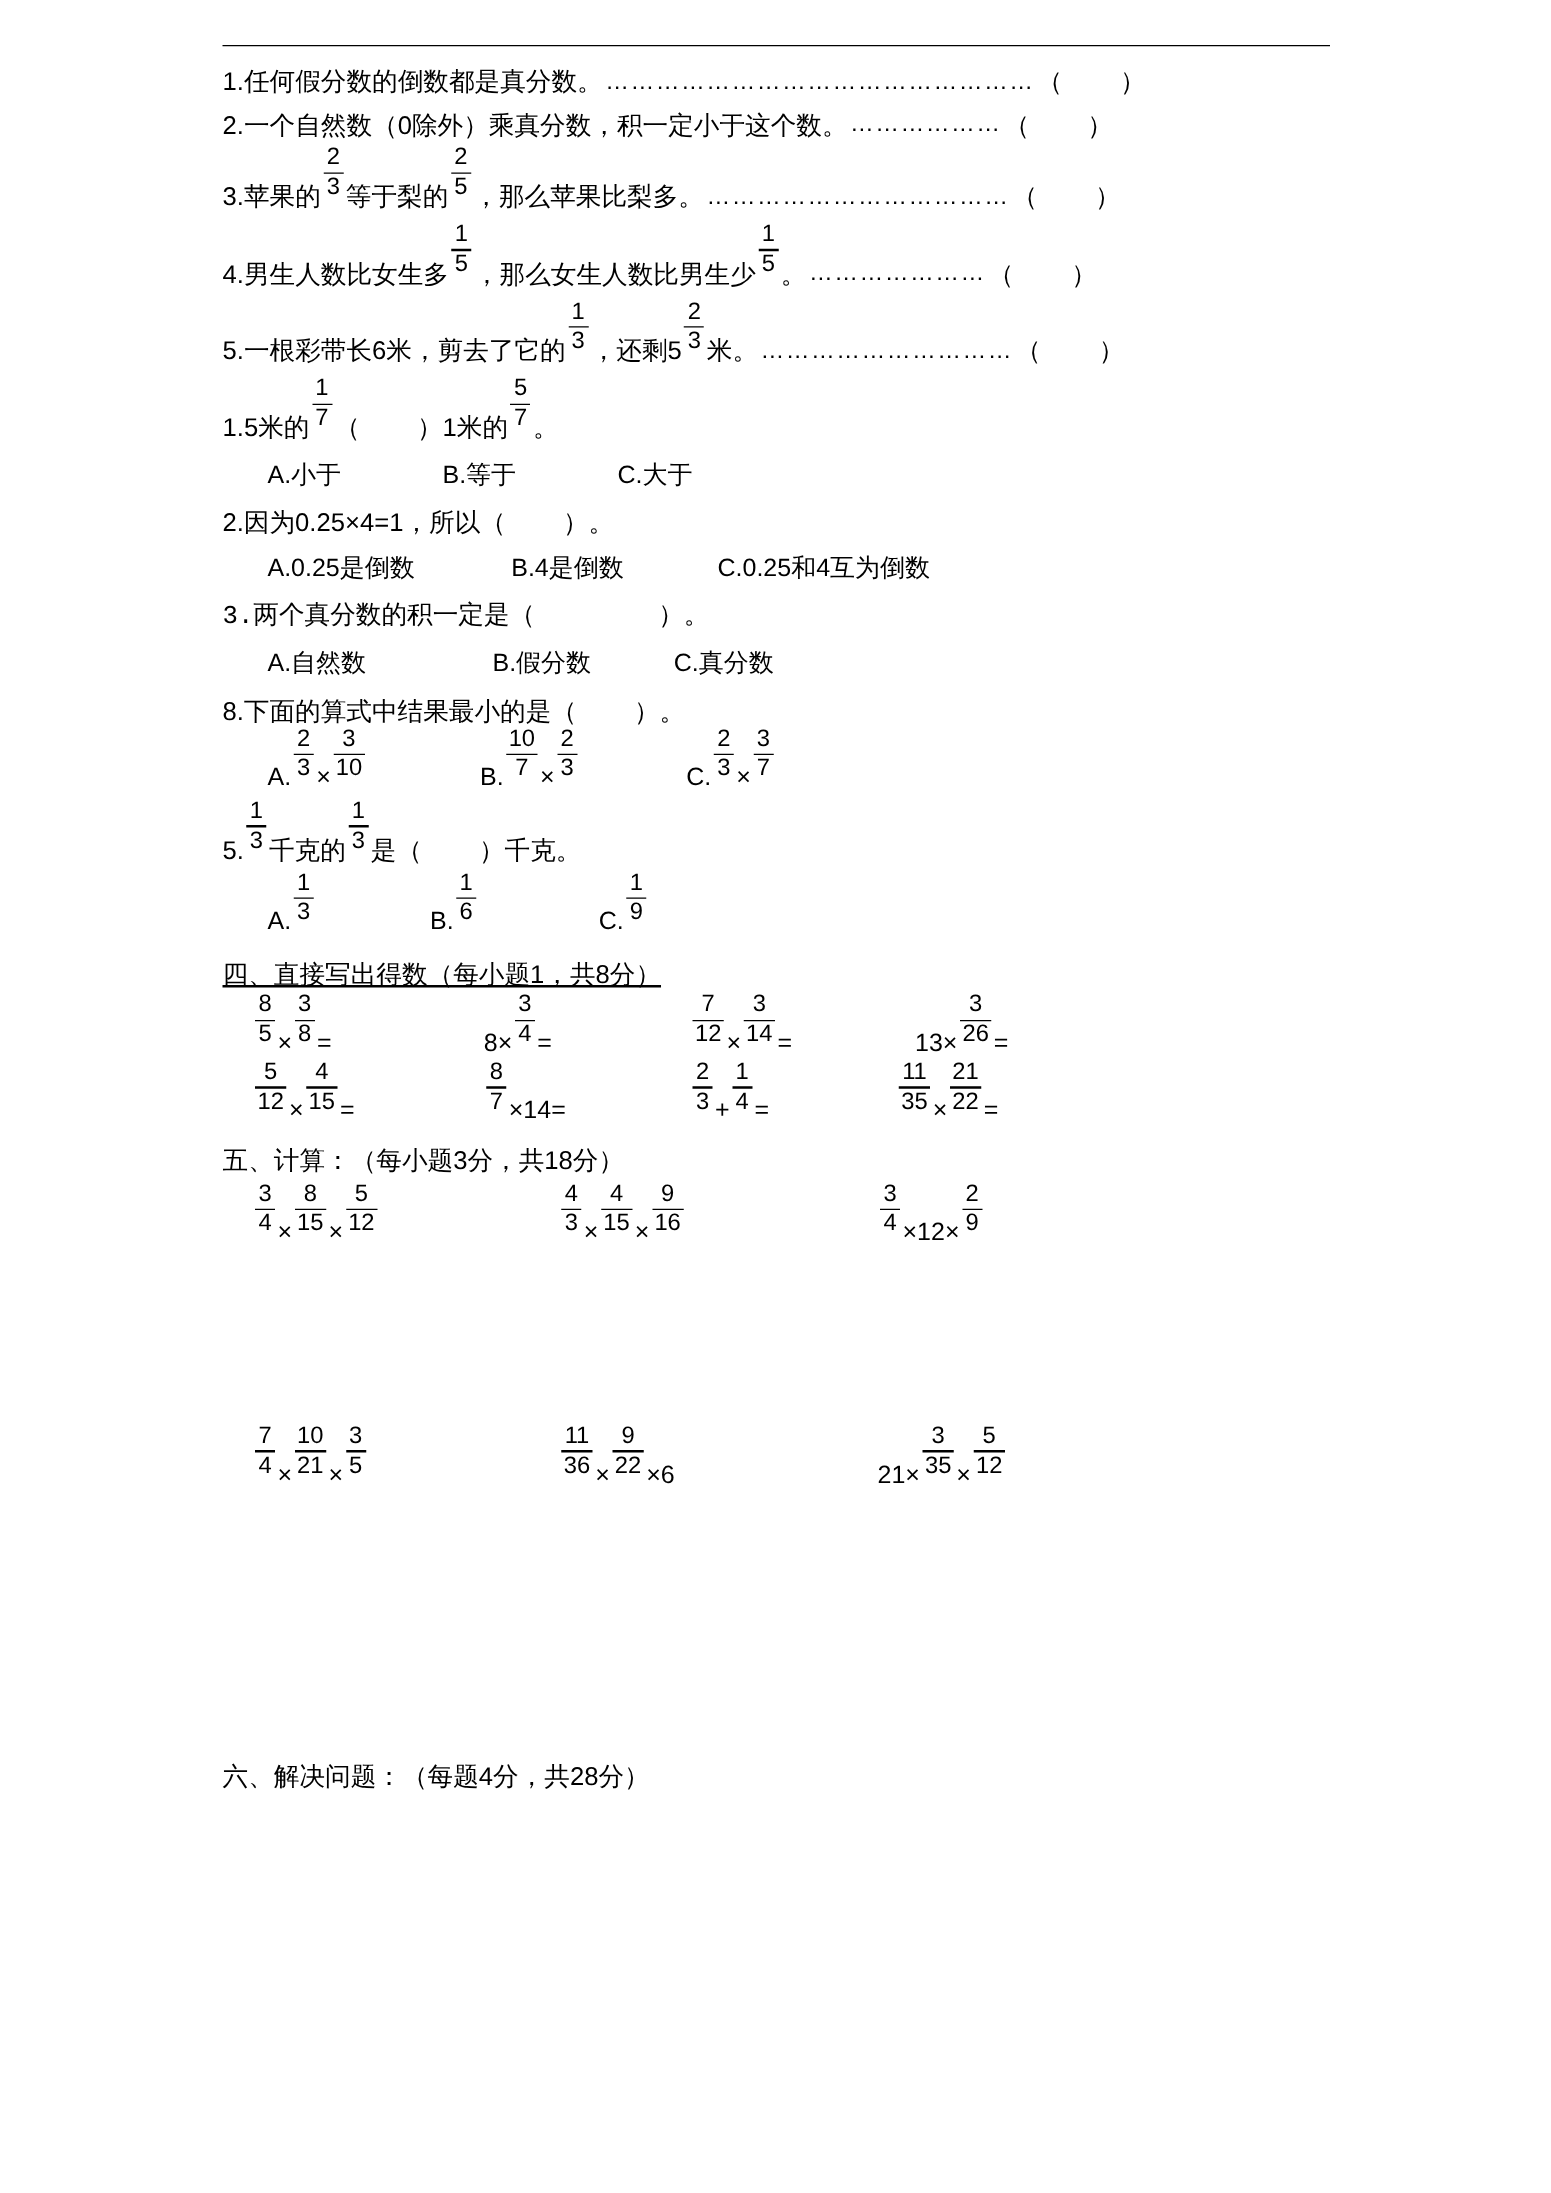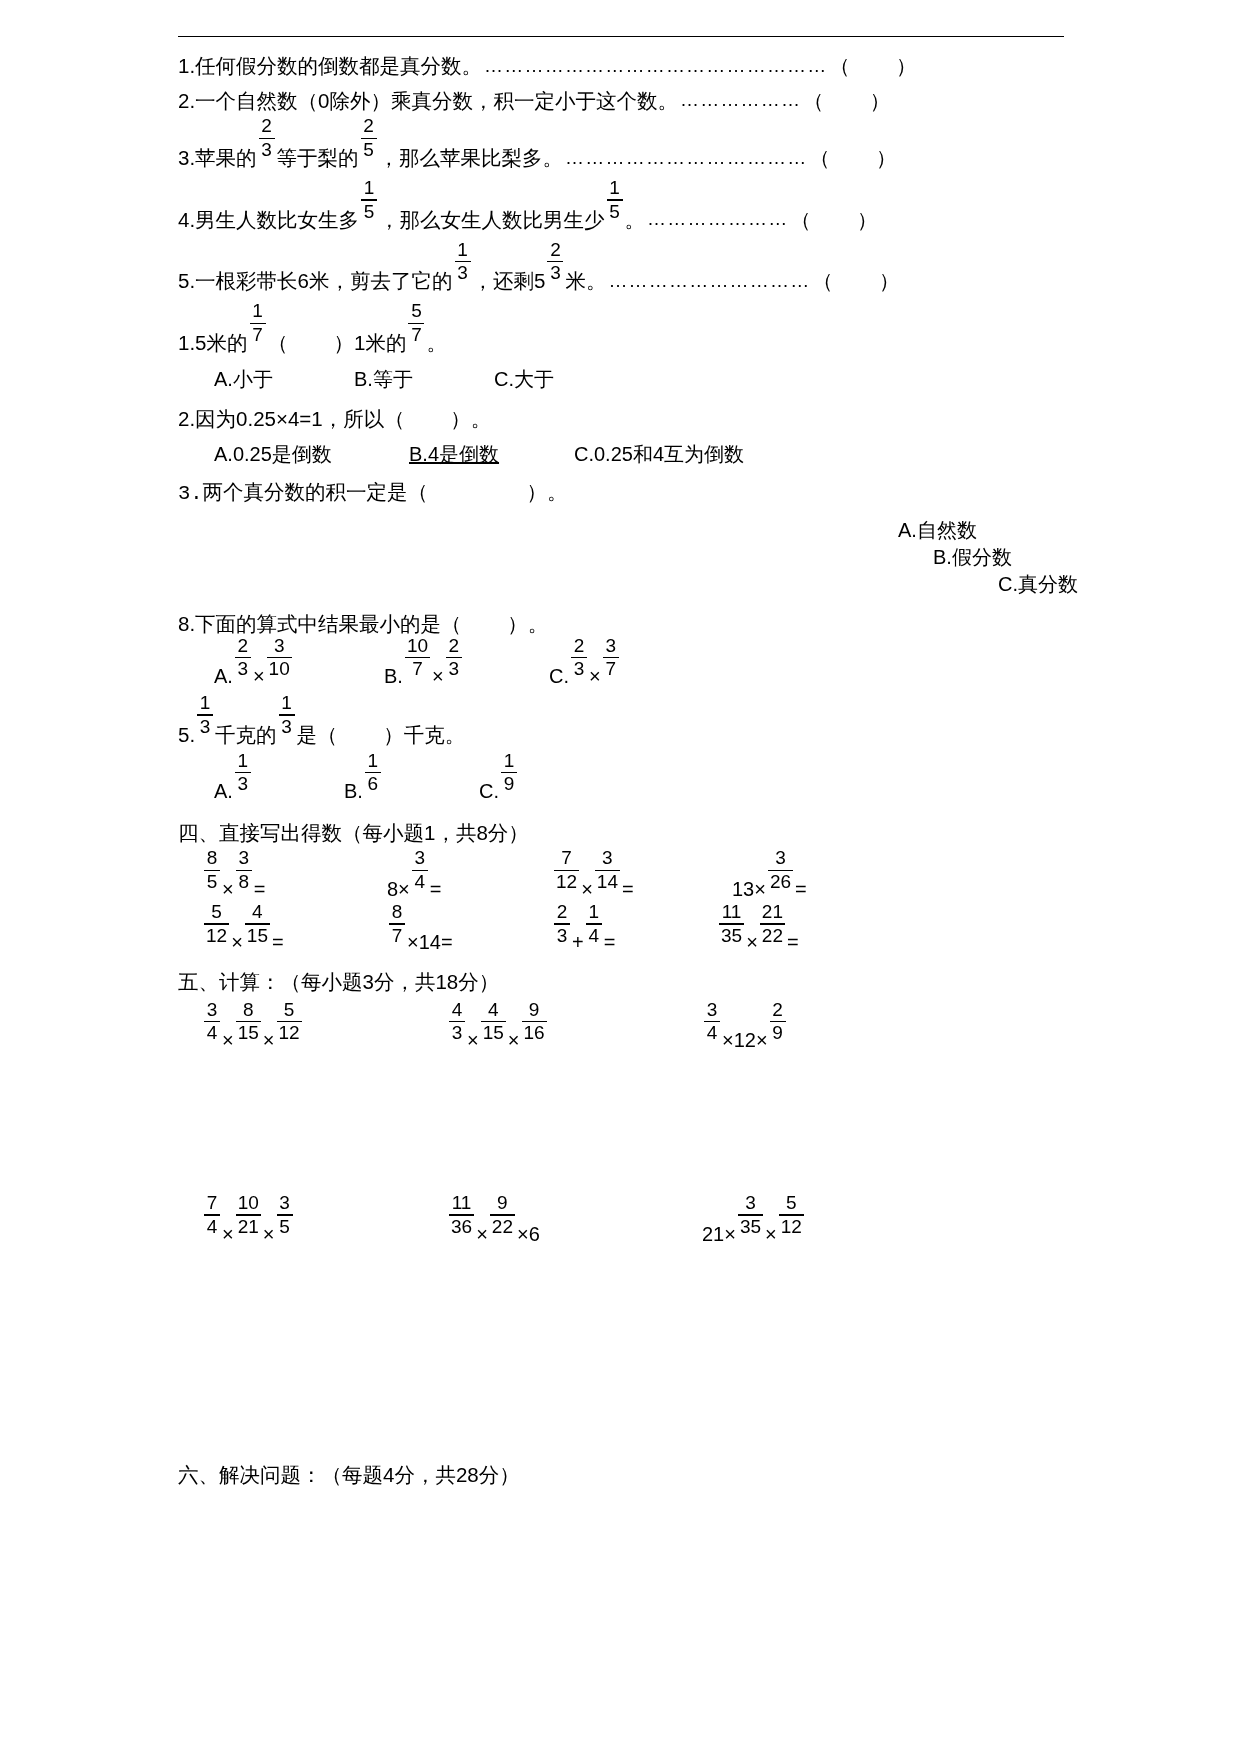--- a/index.html
+++ b/index.html
@@ -232,28 +232,28 @@
       <span class="opt txt" style="width:140px;">A.小于</span>
       <span class="opt txt" style="width:140px;">B.等于</span>
       <span class="opt txt">C.大于</span>
     </div>
 
     <div class="qline" style="margin-bottom:12px;align-items:center;">
       <span class="txt">2.因为0.25×4=1，所以（        ）。</span>
     </div>
     <div class="opt-row" style="margin-bottom:16px;">
       <span class="opt txt" style="width:195px;">A.0.25是倒数</span>
-      <span class="opt txt" style="width:165px;text-decoration:underline;">B.4是倒数</span>
+      <span class="opt txt" style="width:165px;">B.4是倒数</span>
       <span class="opt txt">C.0.25和4互为倒数</span>
     </div>
 
     <div class="qline" style="margin-bottom:12px;font-family:Liberation Mono, monospace;">
       <span class="txt">3.两个真分数的积一定是（        ）。</span>
     </div>
-    <div class="opt-row" style="margin-bottom:16px;flex-direction:column;">
+    <div class="opt-row" style="margin-bottom:16px;">
       <span class="opt txt" style="width:180px;">A.自然数</span>
       <span class="opt txt" style="width:145px;">B.假分数</span>
       <span class="opt txt">C.真分数</span>
     </div>
 
     <div class="qline" style="margin-bottom:10px;">
       <span class="txt">8.下面的算式中结果最小的是（        ）。</span>
     </div>
     <div class="opt-row" style="margin-bottom:14px;">
       <span class="opt" style="width:170px;">
@@ -336,21 +336,21 @@
       <span class="opt">
         <span class="txt">C.</span>
         <span class="frac">
           <span class="num">1</span>
           <span class="bar"></span>
           <span class="den">9</span>
         </span>
       </span>
     </div>
 
-    <div class="section-head" style="margin-top:0;margin-bottom:10px;">四、直接写出得数（每小题1，共8分）</div>
+    <div class="section-head" style="margin-top:0;margin-bottom:10px;text-decoration:underline;">四、直接写出得数（每小题1，共8分）</div>
 
     <div class="sec4-row">
       <span class="expr" style="width:185px;">
         <span class="frac">
           <span class="num">8</span>
           <span class="bar"></span>
           <span class="den">5</span>
         </span>
         <span class="txt">×</span>
         <span class="frac">

